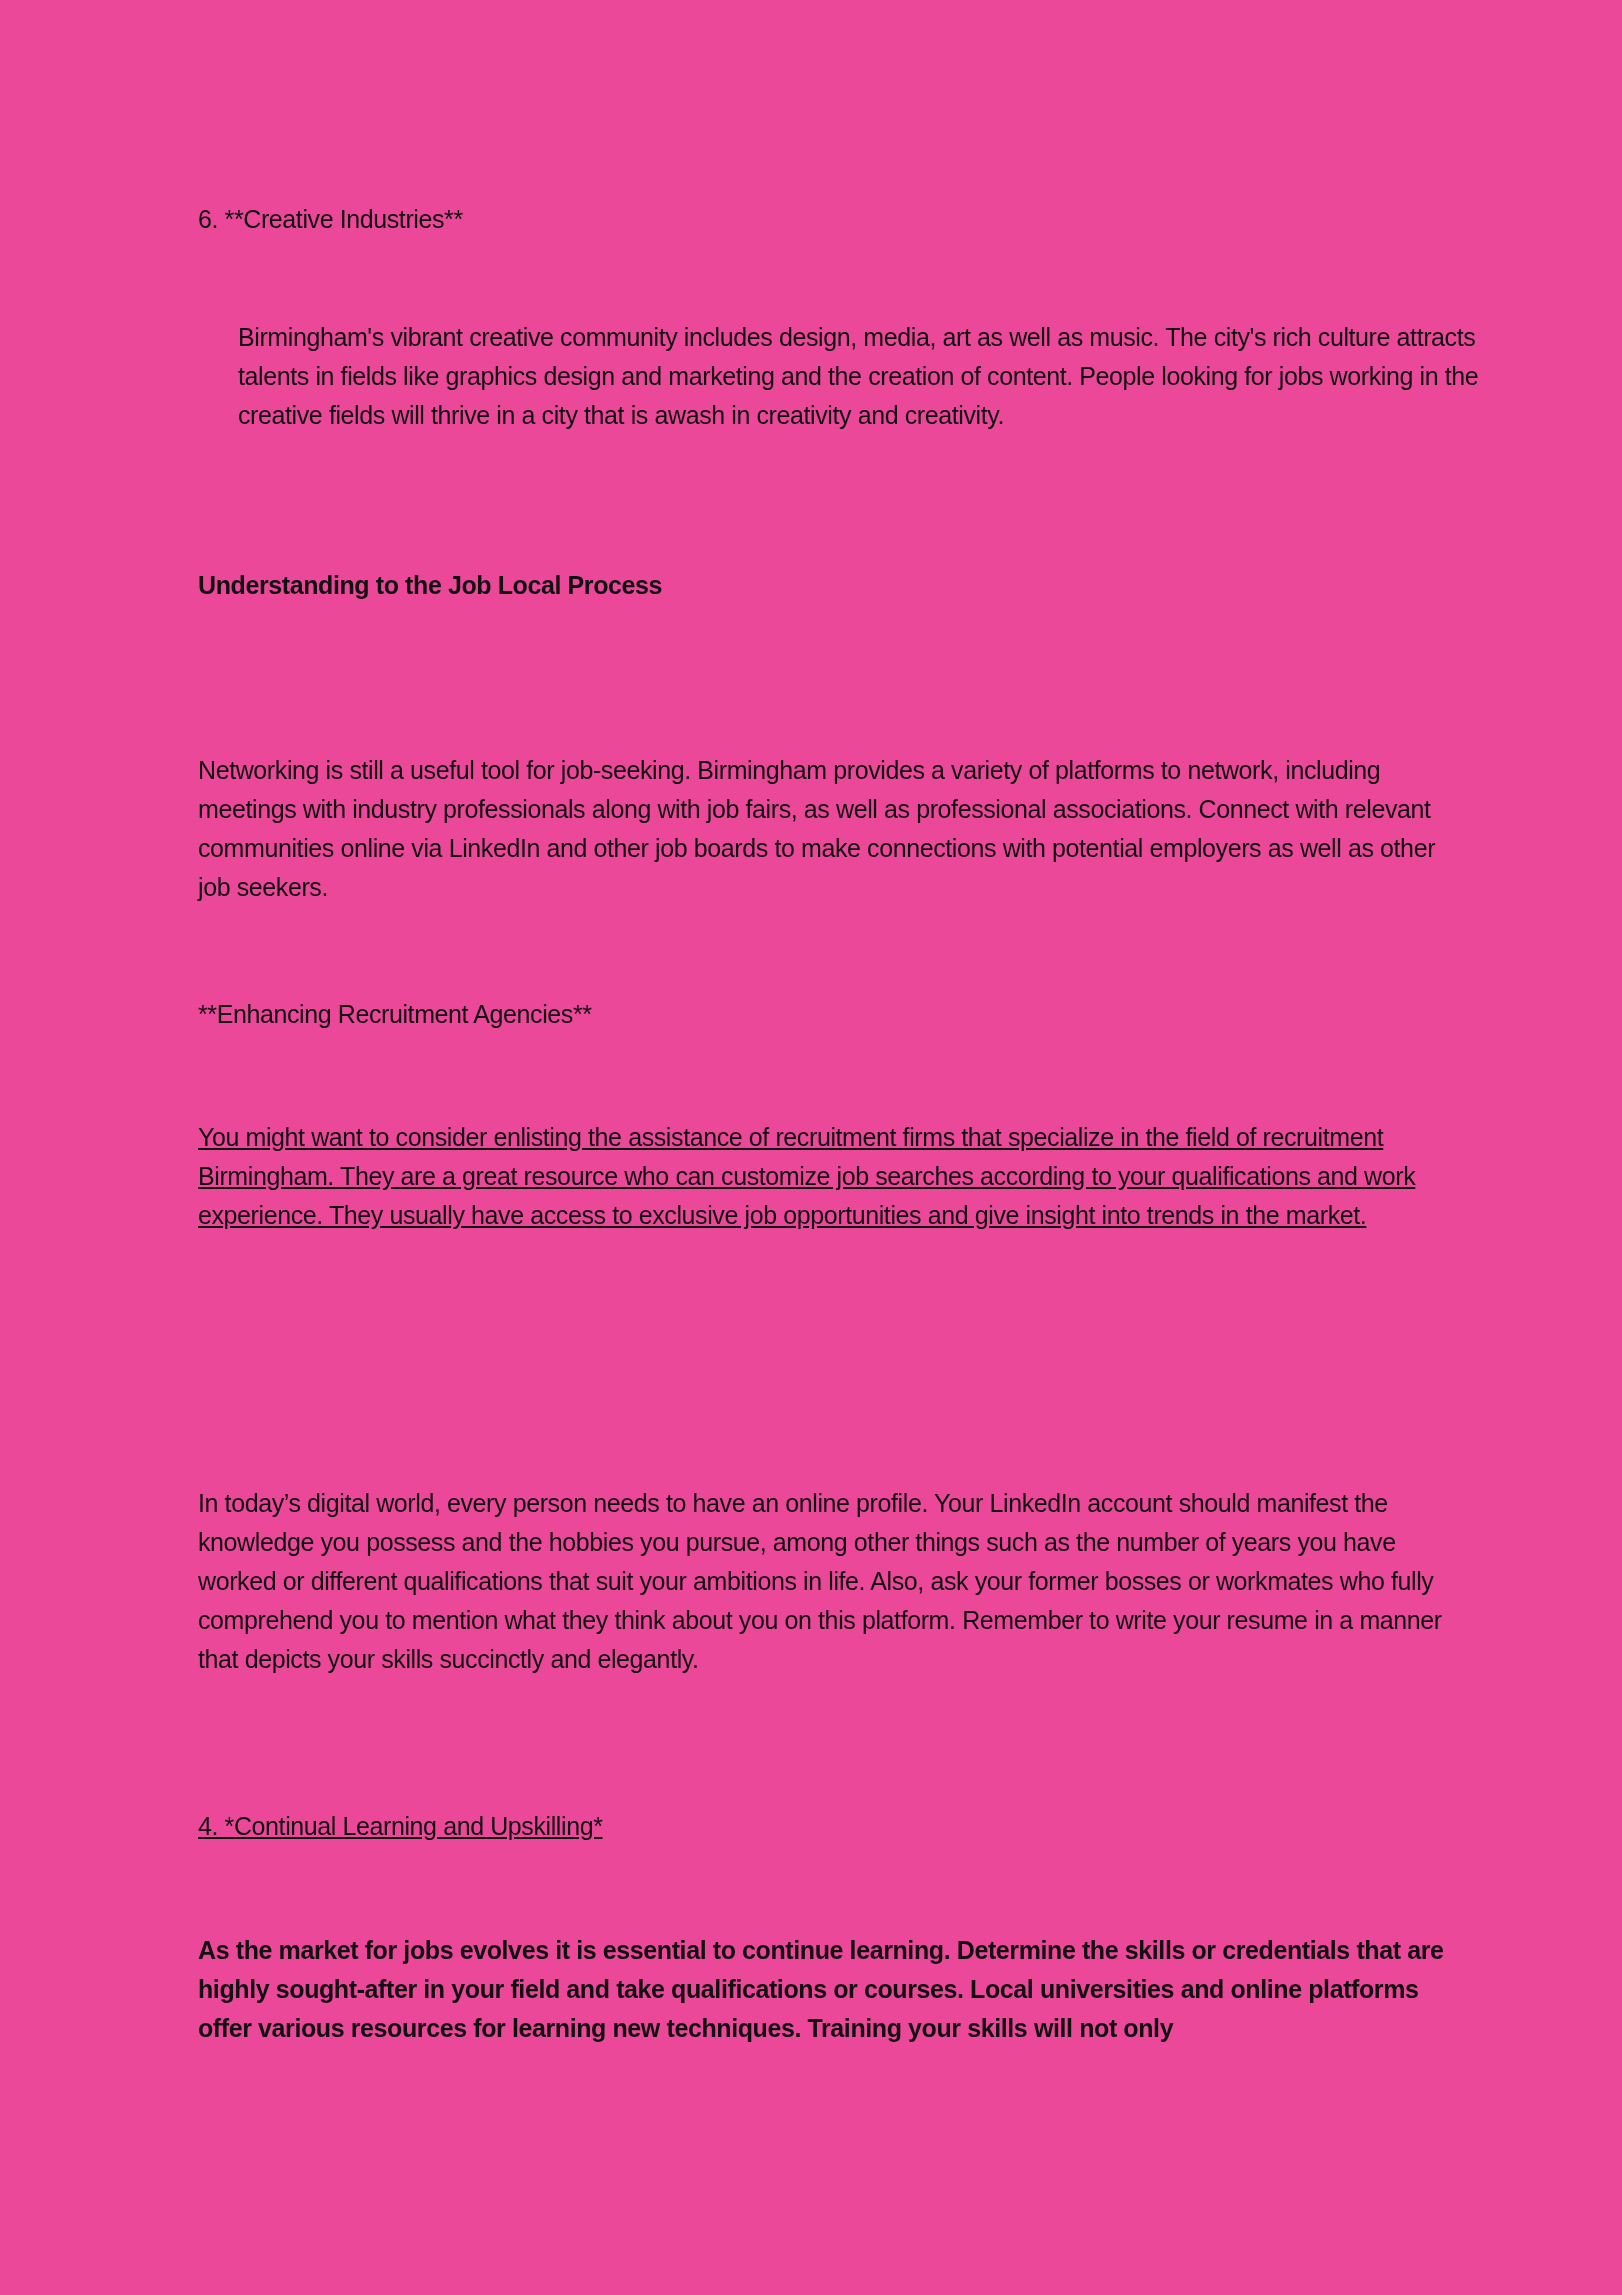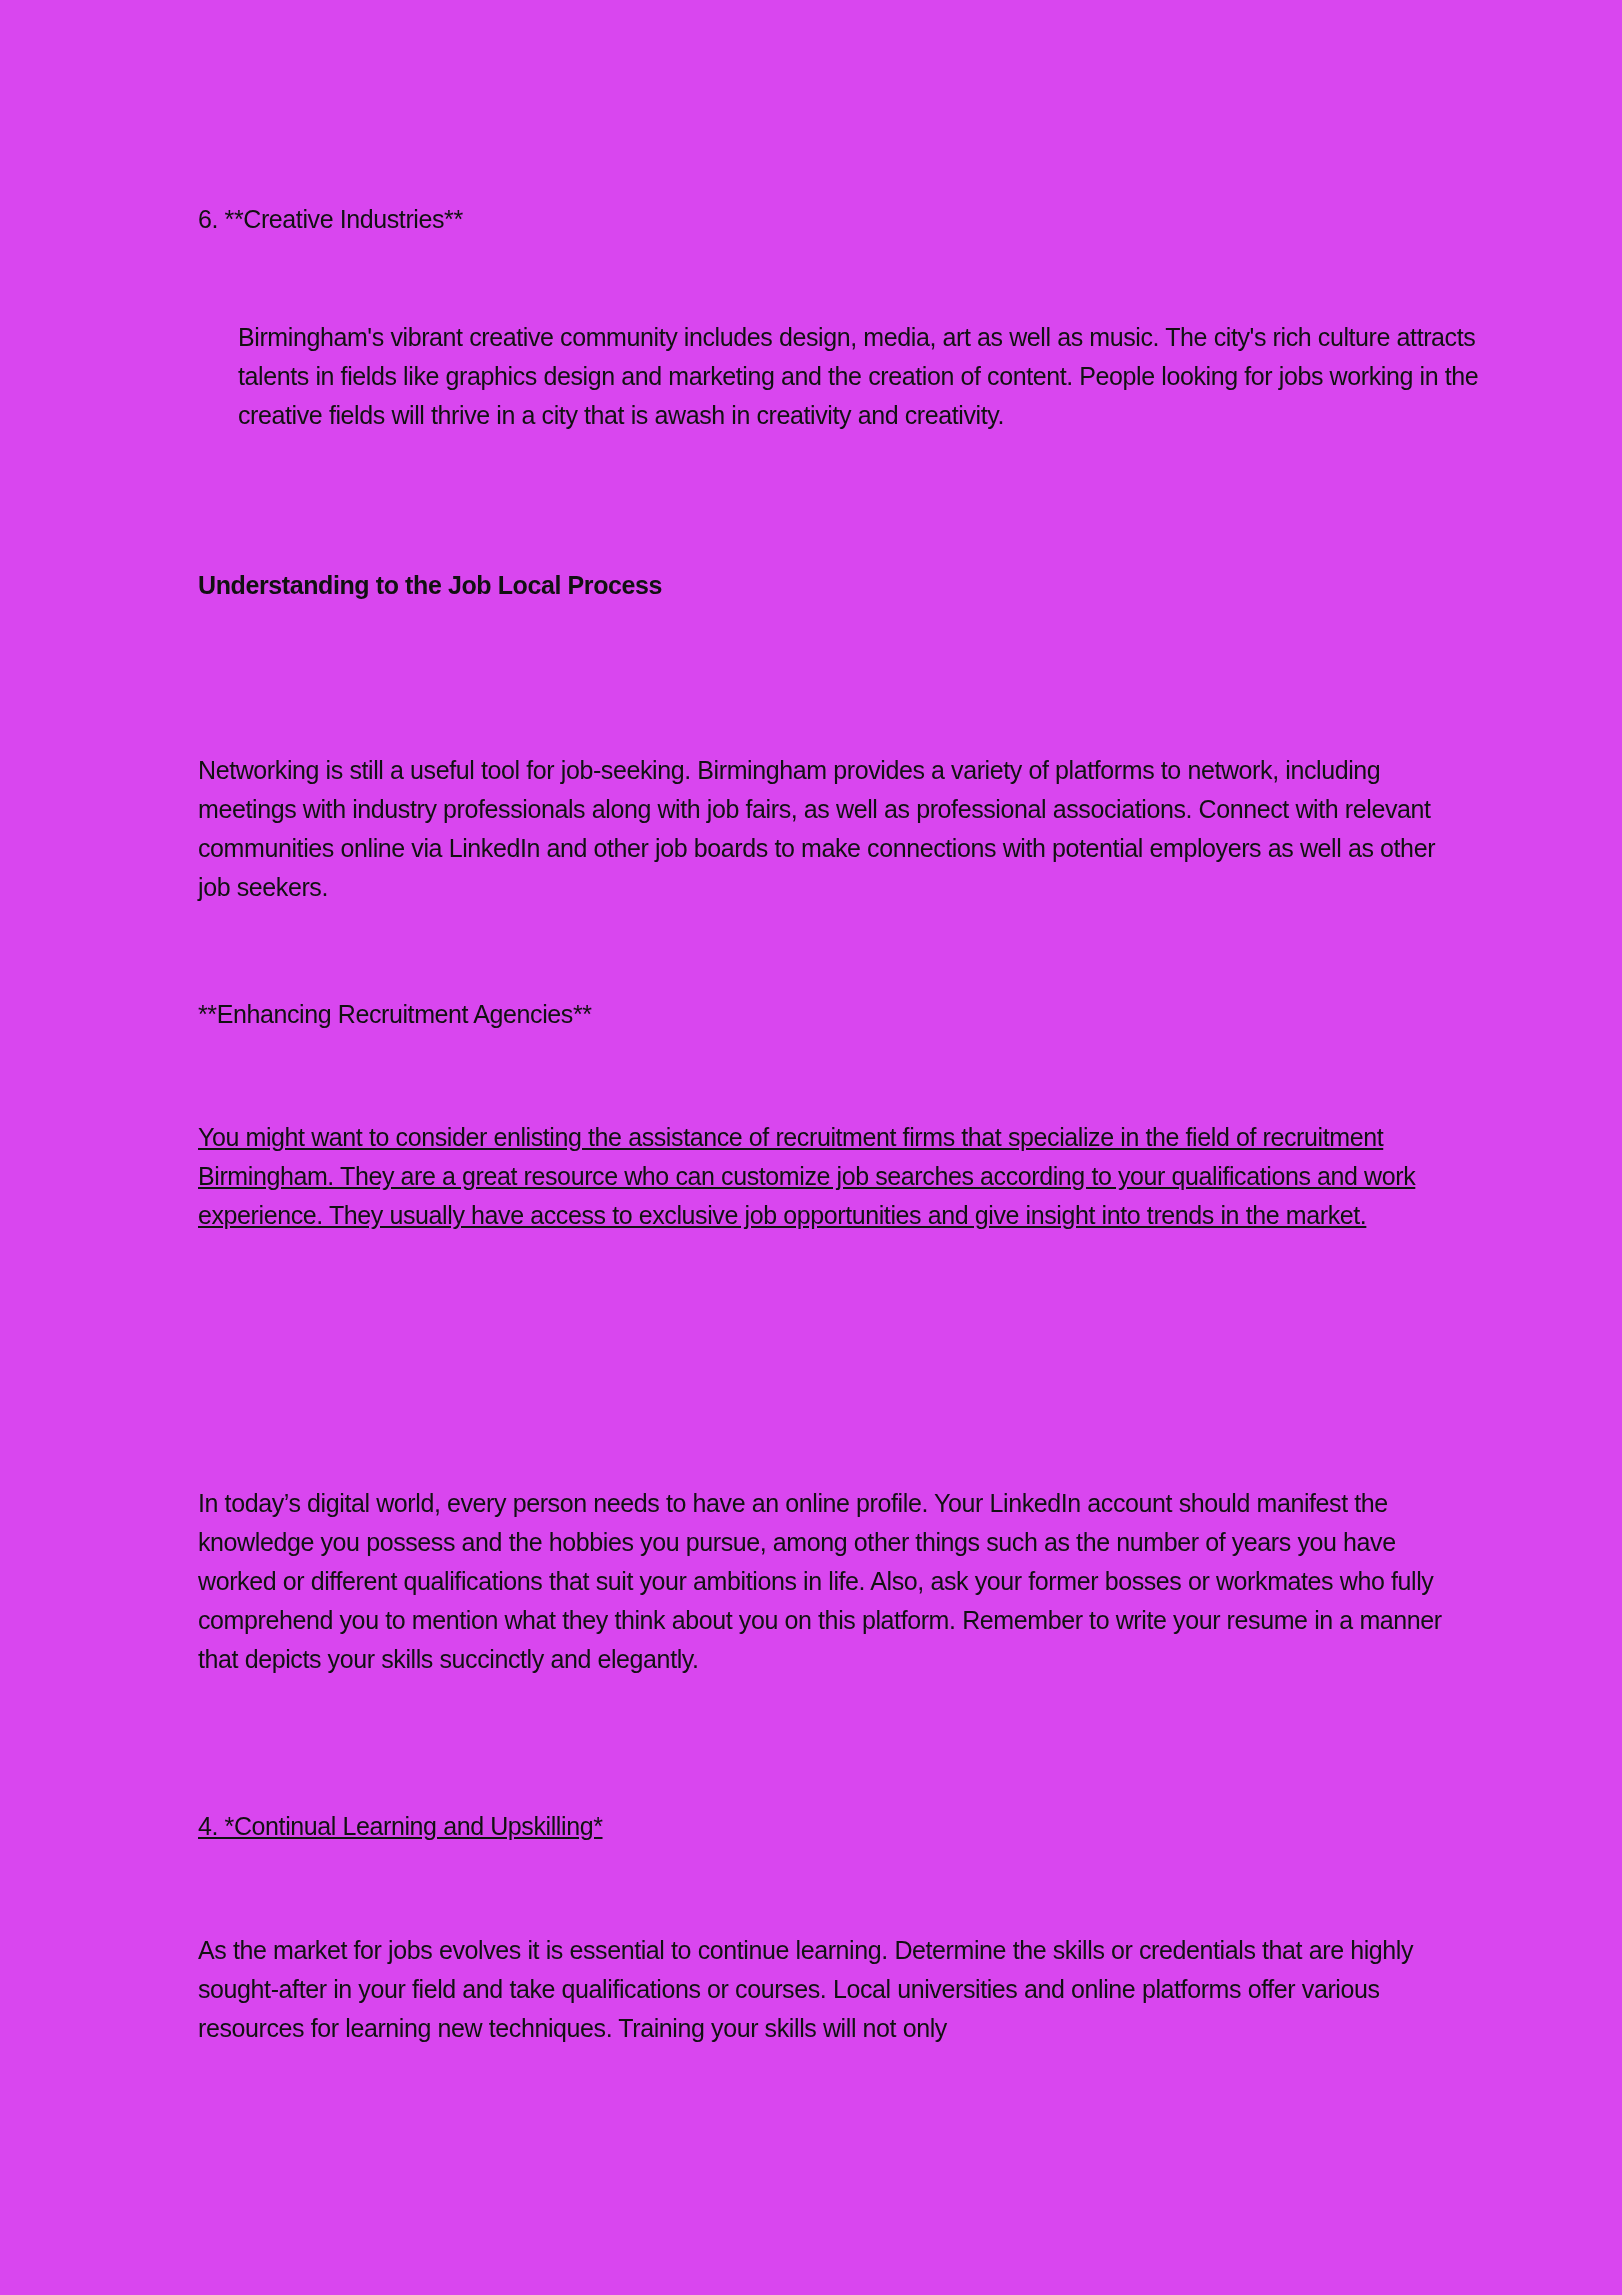--- a/index.html
+++ b/index.html
@@ -1,18 +1,18 @@
 <!DOCTYPE html>
 <html style="font-size:10px"><head>
 <meta charset="utf-8">
 <style>
   html, body { margin: 0; padding: 0; background: #ffffff; }
   body { width: 1623px; height: 2295px; position: relative; overflow: hidden; }
   .page {
-    position: absolute; left: 0; top: 0; width: 1623px; height: 2295px; background: #d946ef;
+    position: absolute; left: 0; top: 0; width: 1623px; height: 2295px; background: #ec4899;
   }
   .blk {
     position: absolute; left: 198px; width: 1246px;
     font-family: "Liberation Sans", sans-serif;
     font-size: 25px; line-height: 39px; color: #111111;
     letter-spacing: -0.4px; word-spacing: 0px;
     margin: 0;
   }
   .bold { font-weight: bold; }
 </style>
@@ -21,15 +21,15 @@
 
 <div class="page">
   <p class="blk" style="top:200px;">6. **Creative Industries**</p>
   <p class="blk" style="top:318px;margin-left:40px;">Birmingham's vibrant creative community includes design, media, art as well as music. The city's rich culture attracts talents in fields like graphics design and marketing and the creation of content. People looking for jobs working in the creative fields will thrive in a city that is awash in creativity and creativity.</p>
   <p class="blk bold" style="top:566px;">Understanding to the Job Local Process</p>
   <p class="blk" style="top:751px;">Networking is still a useful tool for job-seeking. Birmingham provides a variety of platforms to network, including meetings with industry professionals along with job fairs, as well as professional associations. Connect with relevant communities online via LinkedIn and other job boards to make connections with potential employers as well as other job seekers.</p>
   <p class="blk" style="top:995px;">**Enhancing Recruitment Agencies**</p>
   <p class="blk" style="top:1118px;text-decoration:underline;">You might want to consider enlisting the assistance of recruitment firms that specialize in the field of recruitment Birmingham. They are a great resource who can customize job searches according to your qualifications and work experience. They usually have access to exclusive job opportunities and give insight into trends in the market.</p>
   <p class="blk" style="top:1484px;">In today’s digital world, every person needs to have an online profile. Your LinkedIn account should manifest the knowledge you possess and the hobbies you pursue, among other things such as the number of years you have worked or different qualifications that suit your ambitions in life. Also, ask your former bosses or workmates who fully comprehend you to mention what they think about you on this platform. Remember to write your resume in a manner that depicts your skills succinctly and elegantly.</p>
   <p class="blk" style="top:1807px;text-decoration:underline;">4. *Continual Learning and Upskilling*</p>
-  <p class="blk" style="top:1931px;">As the market for jobs evolves it is essential to continue learning. Determine the skills or credentials that are highly sought-after in your field and take qualifications or courses. Local universities and online platforms offer various resources for learning new techniques. Training your skills will not only</p>
+  <p class="blk" style="top:1931px;font-weight:bold;">As the market for jobs evolves it is essential to continue learning. Determine the skills or credentials that are highly sought-after in your field and take qualifications or courses. Local universities and online platforms offer various resources for learning new techniques. Training your skills will not only</p>
 </div>
 
 
 </body></html>

